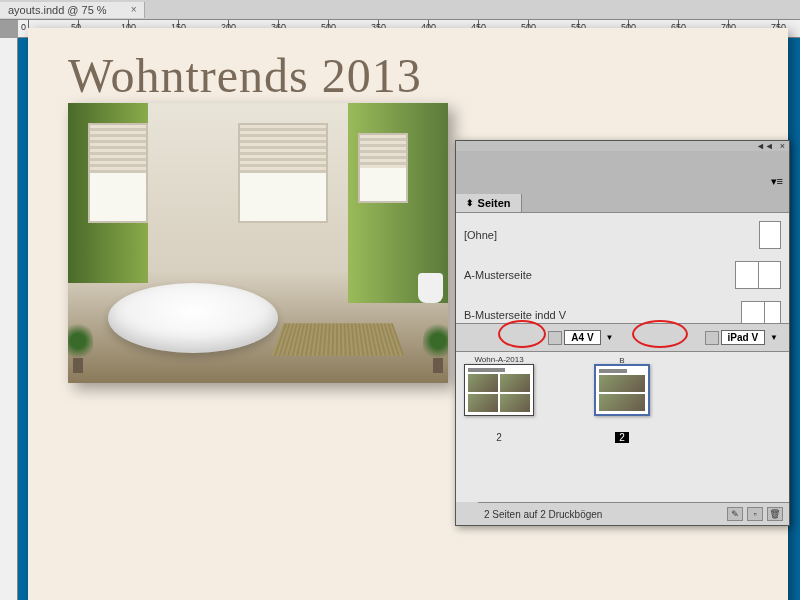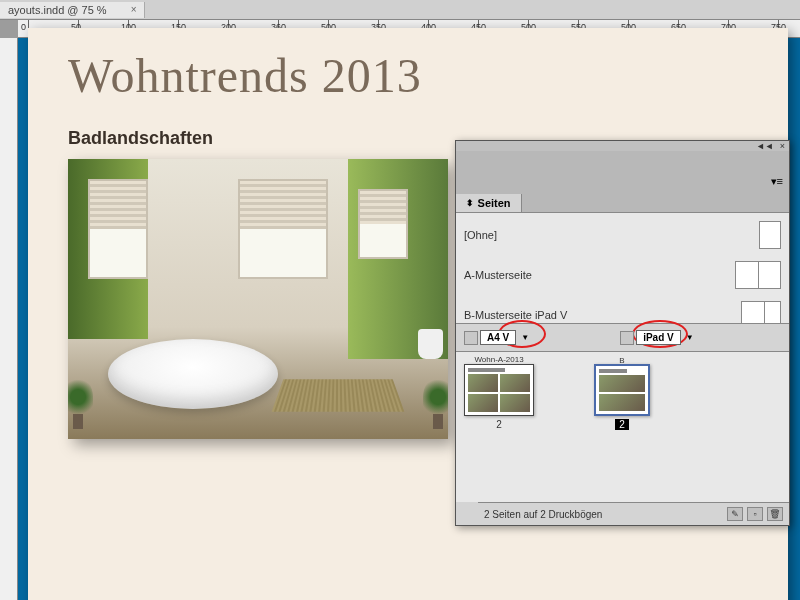--- a/index.html
+++ b/index.html
@@ -42,30 +42,30 @@
 .panel-menu { margin-left: auto; padding: 0 6px; font-size: 11px; cursor: pointer; }
 .master-list { background: #e8e8e8; padding: 8px; height: 110px; }
 .master-row { display: flex; align-items: center; justify-content: space-between; margin-bottom: 12px; color: #333; }
 .master-thumb { width: 22px; height: 28px; background: #fff; border: 1px solid #888; }
 .master-thumb.double { width: 46px; display: flex; }
 .master-thumb.double div { flex: 1; border-right: 1px solid #888; background: #fff; }
 .master-thumb.double div:last-child { border-right: none; }
 .master-thumb.ipad { width: 40px; height: 28px; display: flex; }
 .master-thumb.ipad div { flex: 1; background: #fff; }
 .master-thumb.ipad div:first-child { border-right: 1px solid #888; flex: 1.5; }
-.layout-bar { background: #d4d4d4; border-top: 1px solid #888; border-bottom: 1px solid #888; padding: 6px 8px; display: flex; align-items: center; gap: 24px; position: relative; }
+.layout-bar { background: #d4d4d4; border-top: 1px solid #888; border-bottom: 1px solid #888; padding: 6px 8px; display: flex; align-items: center; gap: 24px; position: relative; justify-content: flex-end; }
 .layout-selector { display: flex; align-items: center; gap: 2px; position: relative; }
 .layout-icon { width: 14px; height: 14px; background: #c8c8c8; border: 1px solid #888; display: inline-block; }
 .layout-box { background: #fff; border: 1px solid #666; padding: 1px 6px; font-size: 10px; font-weight: bold; }
 .layout-drop { font-size: 8px; padding: 0 3px; }
 .circle-annotation { position: absolute; border: 2px solid #e02020; border-radius: 50%; pointer-events: none; }
 .circle-annotation.c1 { left: 42px; top: -4px; width: 48px; height: 28px; }
 .circle-annotation.c2 { left: 176px; top: -4px; width: 56px; height: 28px; }
 .pages-area { background: #e8e8e8; height: 150px; padding: 12px 8px; display: flex; gap: 60px; align-items: flex-start; }
-.page-thumb-group { display: flex; flex-direction: column; align-items: center; gap: 3px; }
+.page-thumb-group { display: flex; flex-direction: column; align-items: center; gap: 16px; }
 .page-thumb { width: 70px; height: 52px; background: #fff; border: 1px solid #444; position: relative; box-shadow: 1px 1px 3px rgba(0,0,0,0.3); }
 .page-thumb.selected { border: 2px solid #4a6aaa; }
 .thumb-content { position: absolute; inset: 3px; display: flex; flex-direction: column; gap: 2px; }
 .thumb-title { height: 4px; background: #888; width: 60%; }
 .thumb-row { display: flex; gap: 2px; flex: 1; }
 .thumb-cell { flex: 1; background: linear-gradient(135deg, #8a9a6a, #685a4a); }
 .thumb-label-top { font-size: 8px; position: absolute; top: -10px; left: 50%; transform: translateX(-50%); color: #333; white-space: nowrap; }
 .page-num { font-size: 10px; color: #333; }
 .page-num.inverted { background: #000; color: #fff; padding: 0 4px; }
 .panel-footer { background: #d4d4d4; border-top: 1px solid #888; padding: 4px 6px; display: flex; align-items: center; font-size: 10px; color: #333; gap: 4px; margin-left: 22px; }
@@ -130,21 +130,20 @@
     </div>
   <div class="tick" style="left:760px">
       <span>750</span>
     </div>
 </div>
 <div class="ruler-v"></div>
 
 <div class="canvas">
   <div class="page">
     <div class="page-title">Wohntrends 2013</div>
-    <div class="section-title">Badlandschaften</div>
     <div class="bathroom-img">
       <div class="bath-scene">
         <div class="wall-left"></div>
         <div class="wall-right"></div>
         <div class="window w1">
             <div class="blind"></div>
           </div>
         <div class="window w2">
             <div class="blind"></div>
           </div>
@@ -178,21 +177,21 @@
       <div class="master-thumb"></div>
     </div>
     <div class="master-row">
       <span>A-Musterseite</span>
       <div class="master-thumb double">
           <div></div>
           <div></div>
         </div>
     </div>
     <div class="master-row">
-      <span>B-Musterseite iPad V</span>
+      <span>B-Musterseite indd V</span>
       <div class="master-thumb ipad">
           <div></div>
           <div></div>
         </div>
     </div>
   </div>
   <div class="layout-bar">
     <div class="circle-annotation c1"></div>
     <div class="circle-annotation c2"></div>
     <div class="layout-selector">

